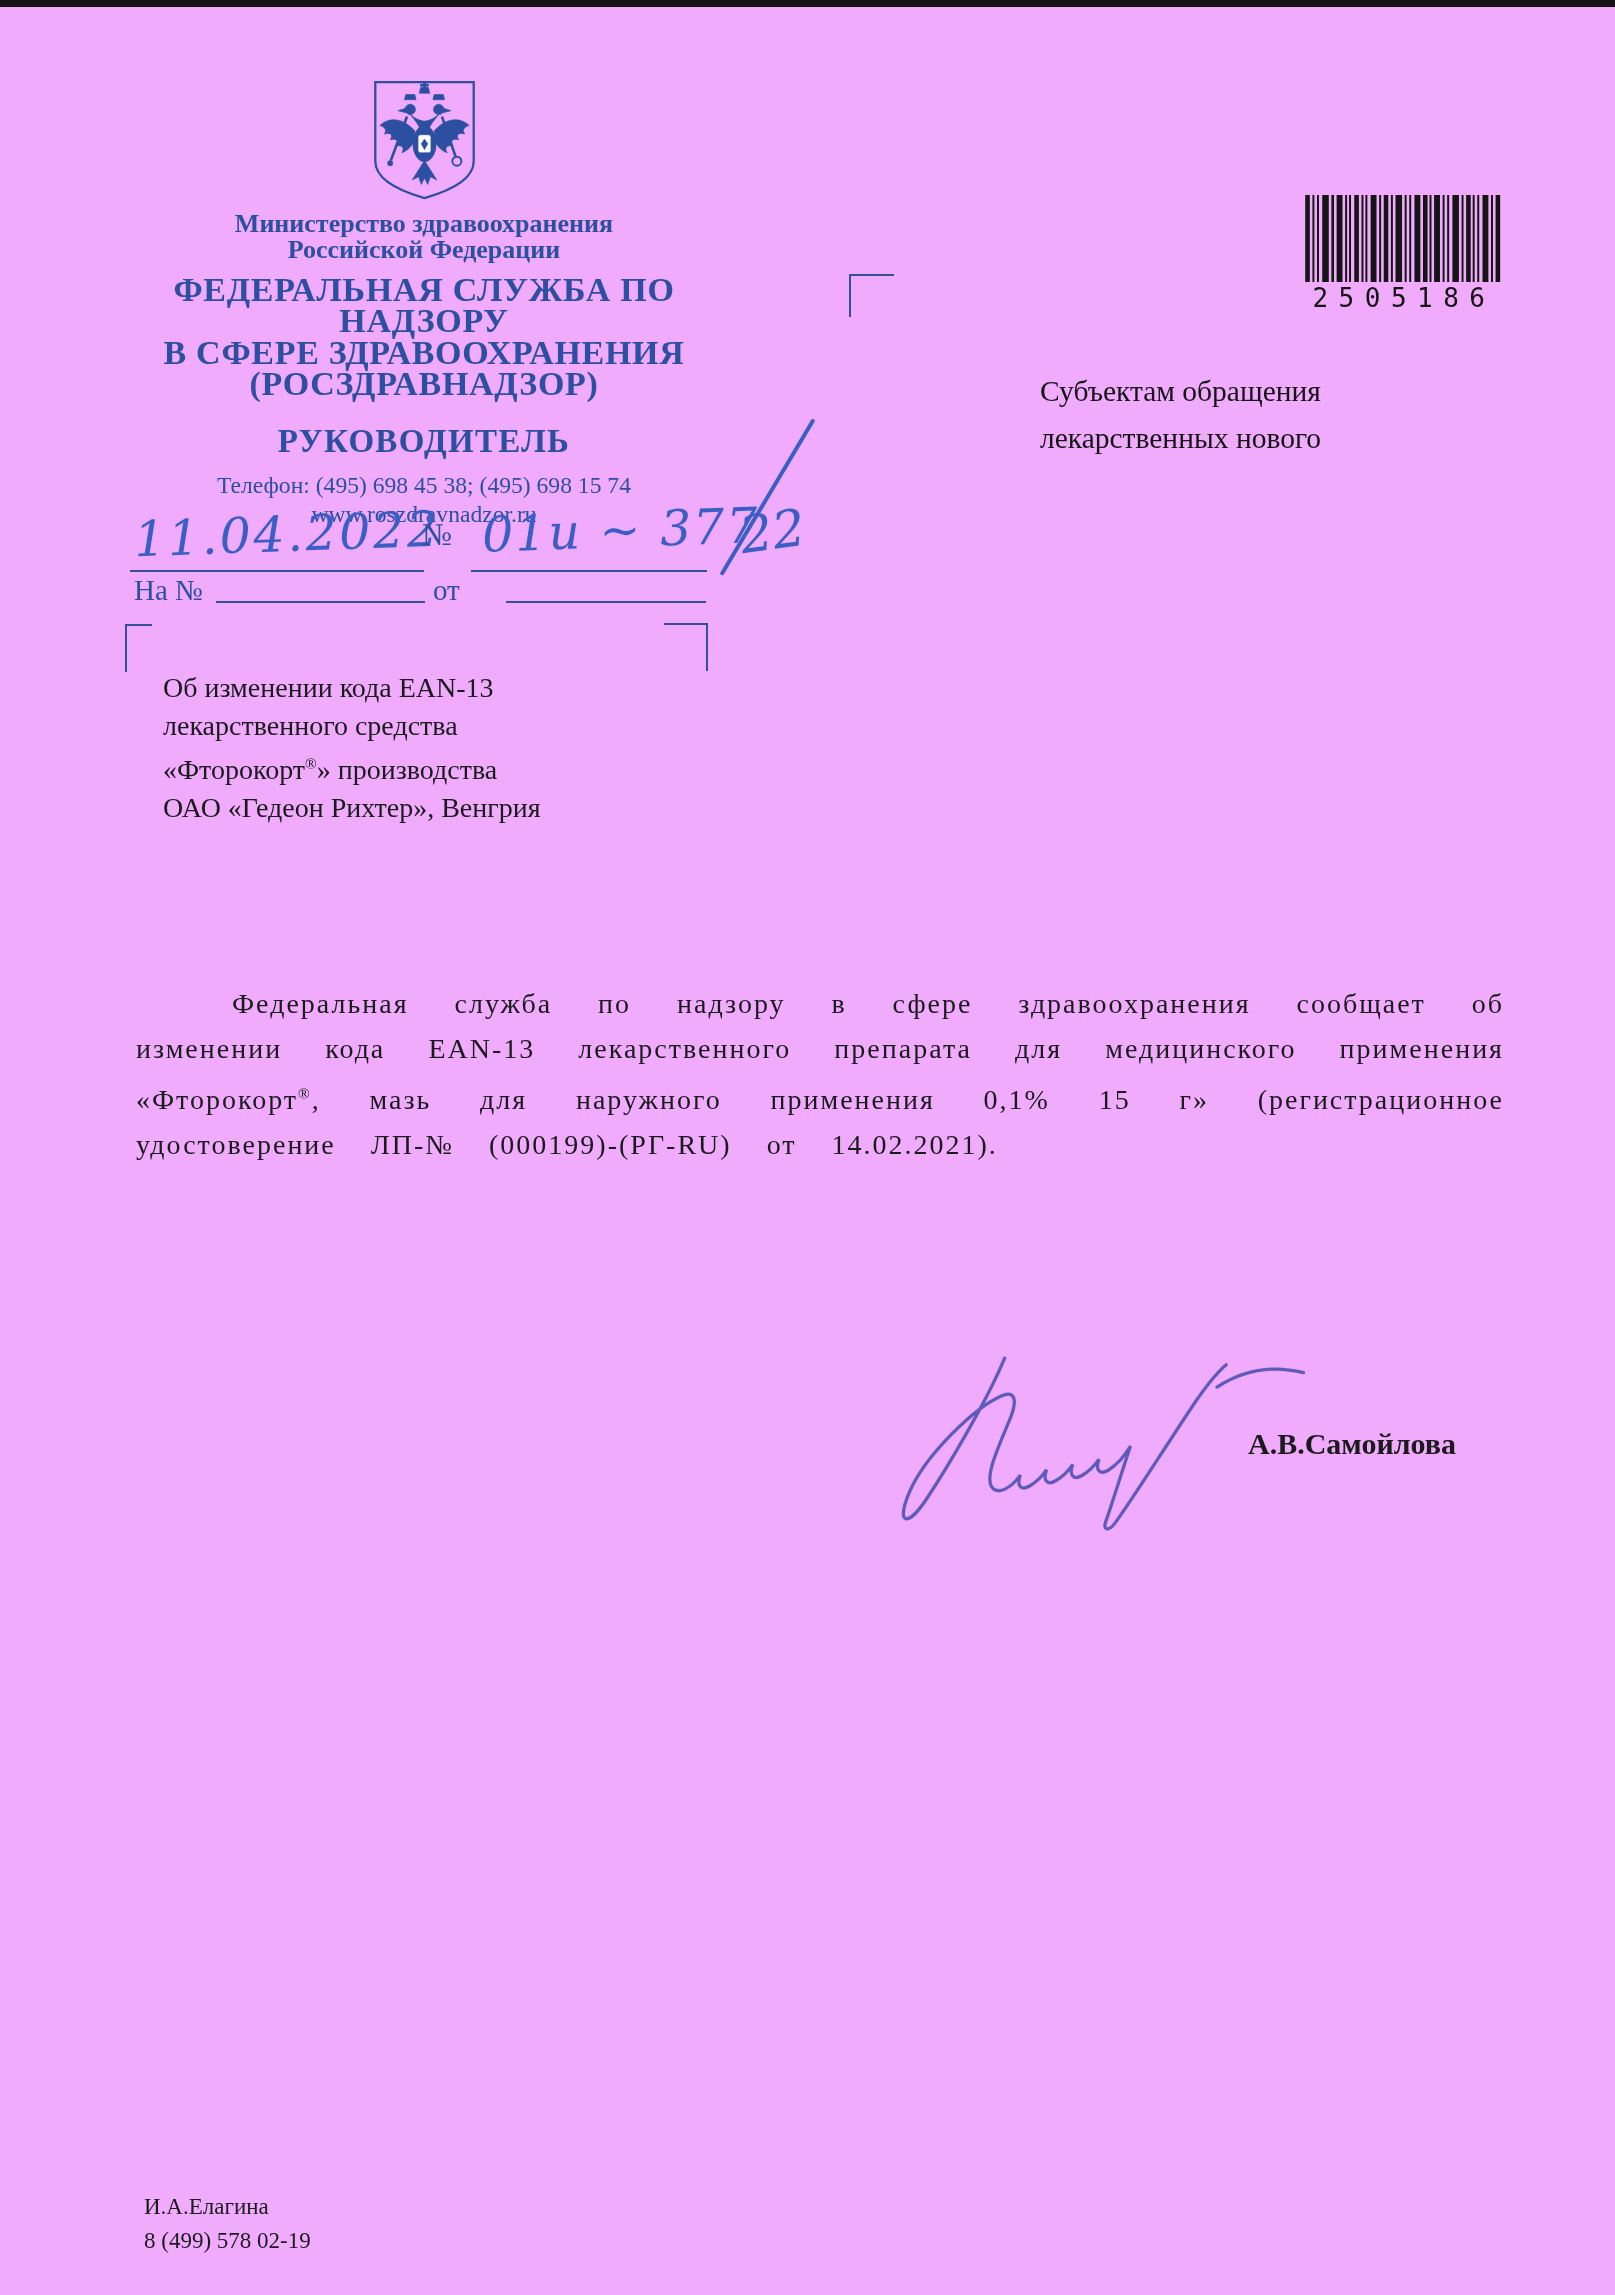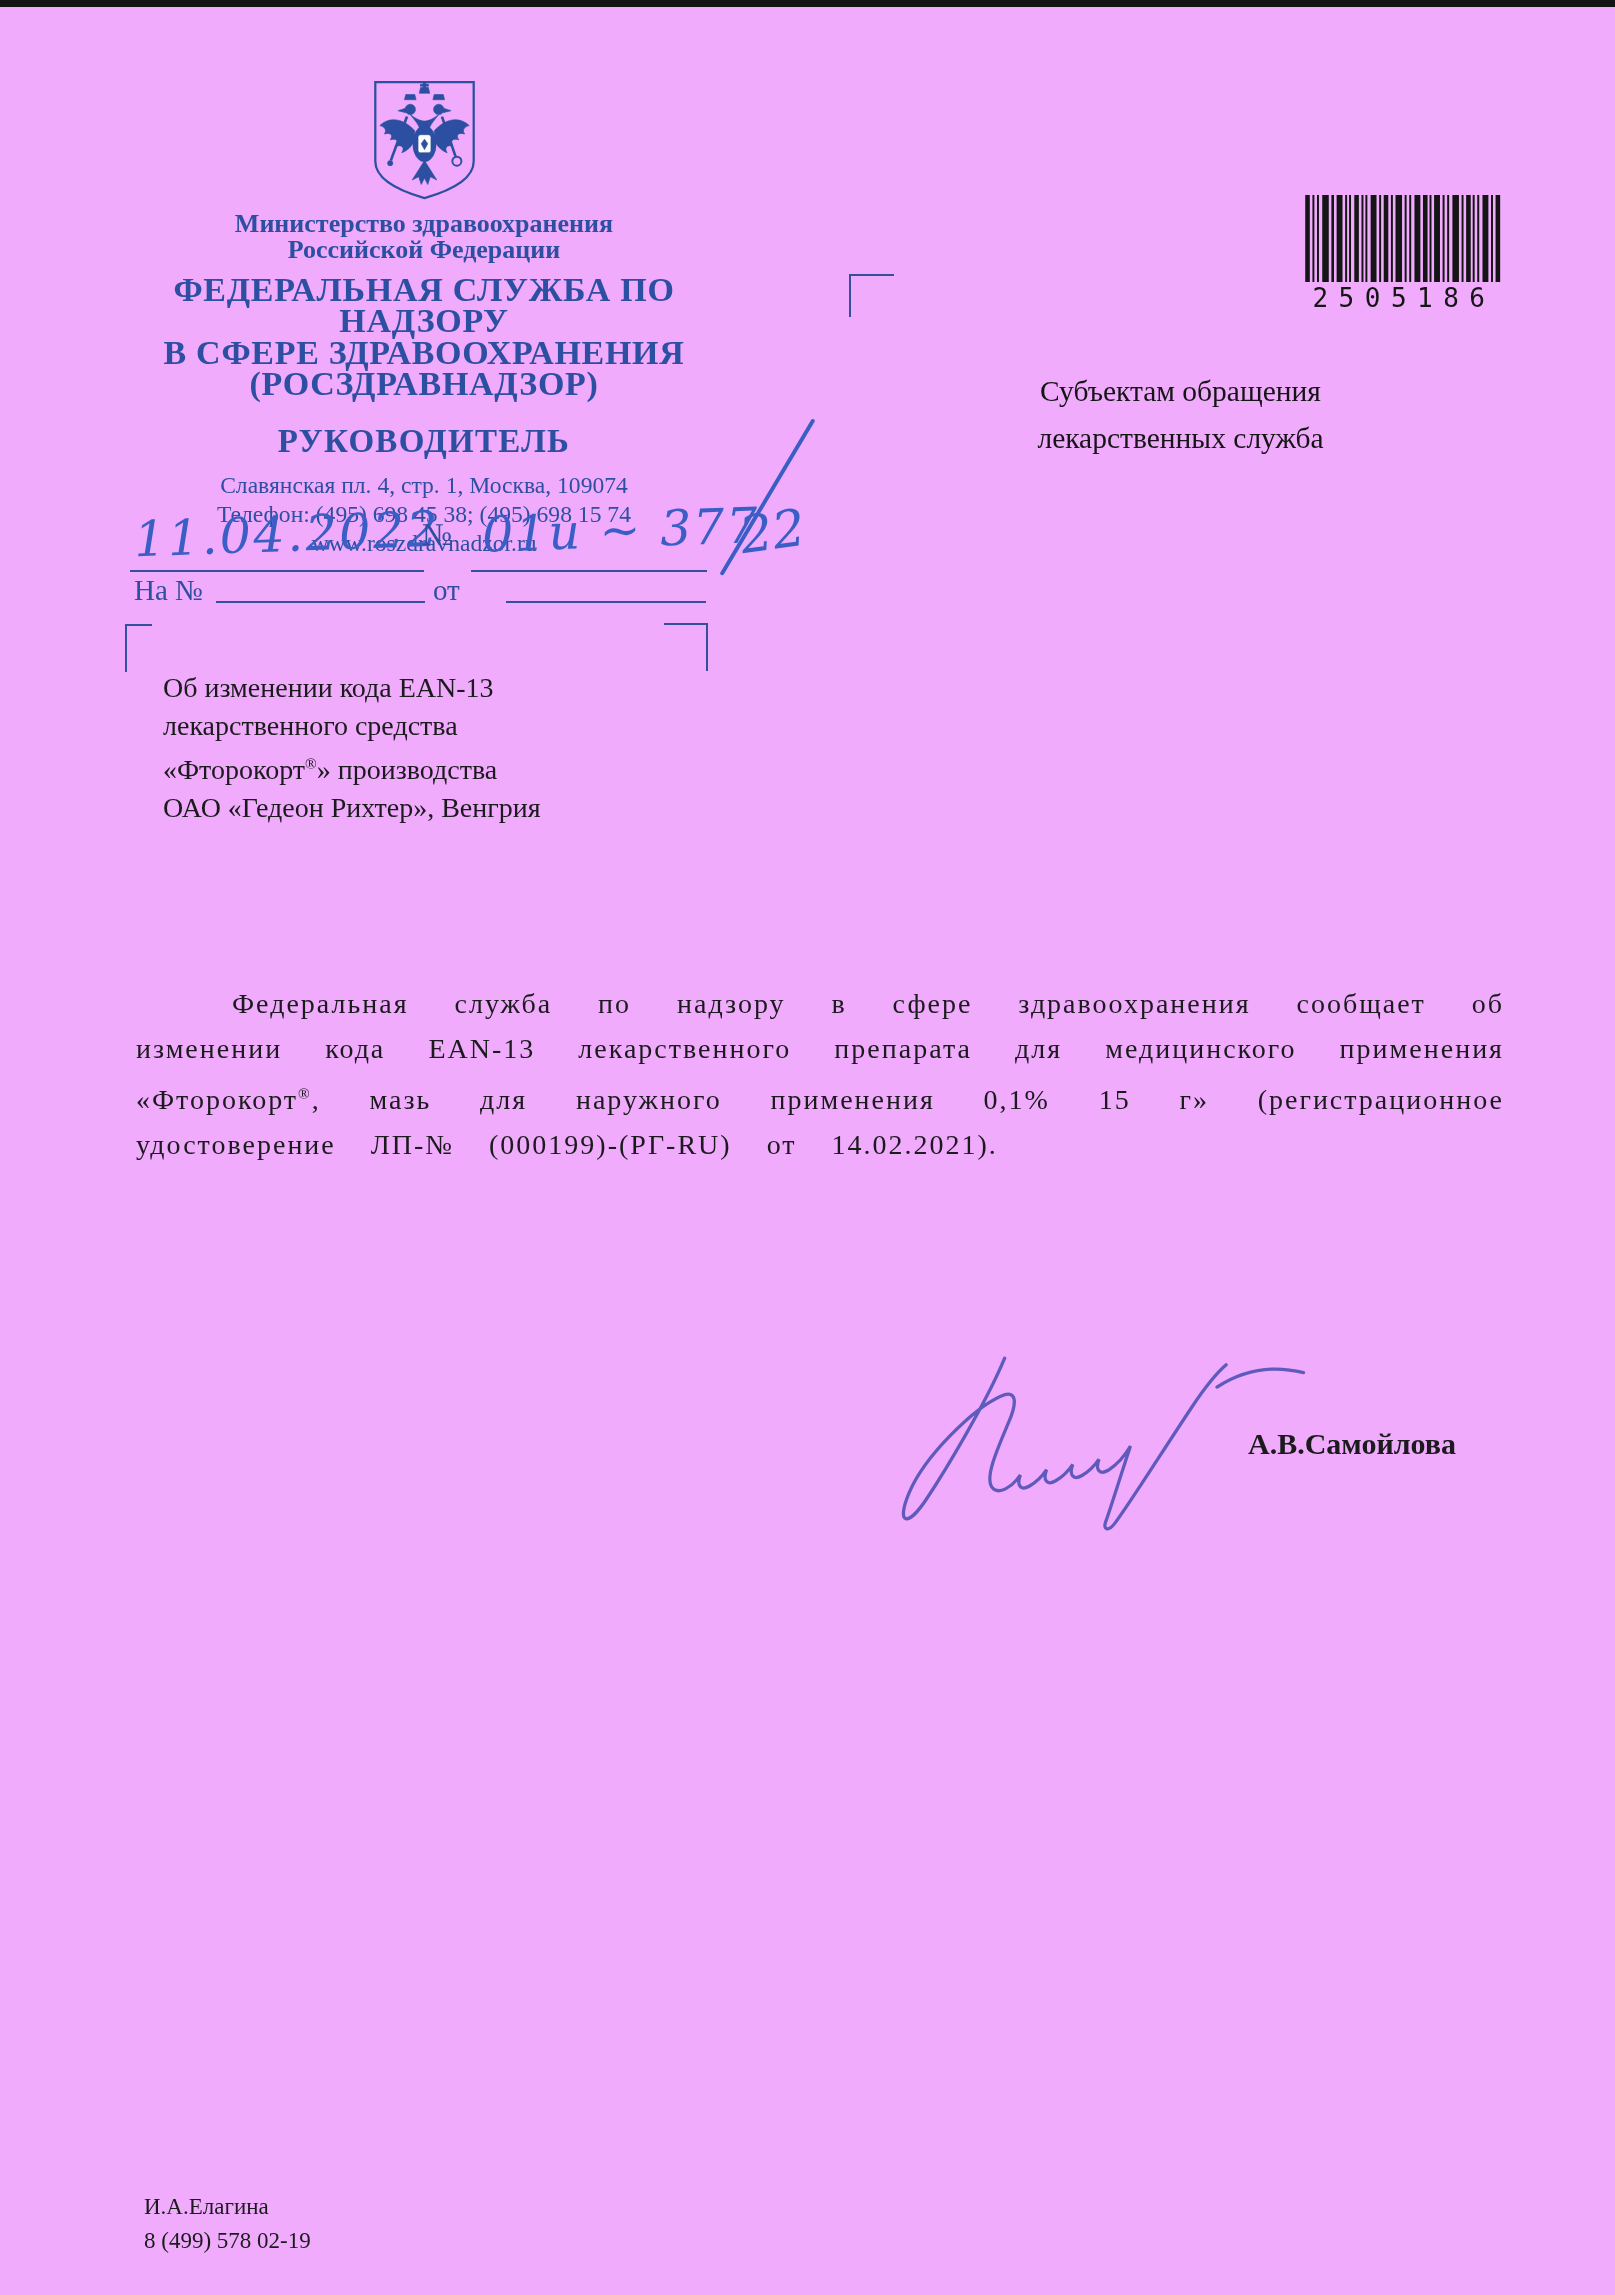--- a/index.html
+++ b/index.html
@@ -96,31 +96,30 @@
       <div>Министерство здравоохранения</div>
       <div>Российской Федерации</div>
     </div>
     <div class="service">
       <div>ФЕДЕРАЛЬНАЯ СЛУЖБА ПО НАДЗОРУ</div>
       <div>В СФЕРЕ ЗДРАВООХРАНЕНИЯ</div>
       <div>(РОСЗДРАВНАДЗОР)</div>
     </div>
     <div class="role">РУКОВОДИТЕЛЬ</div>
     <div class="addr-block">
-      <div>Славянская пл. 4, стр. 1, Москва, 109074</div>
       <div>Телефон: (495) 698 45 38; (495) 698 15 74</div>
       <div>www.roszdravnadzor.ru</div>
     </div>
   </div>
 
   <div class="abs corner corner-tl" style="left:849px;top:274px;width:43px;height:41px;"></div>
 
   <div class="abs addressee">
     <div>Субъектам обращения</div>
-    <div>лекарственных служба</div>
+    <div>лекарственных нового</div>
   </div>
 
   <div class="abs barcode">
     <svg viewBox="0 0 302 133" xmlns="http://www.w3.org/2000/svg">
       <g fill="#151515">
         <rect x="0" y="0" width="7" height="133"></rect>
           <rect x="11" y="0" width="3" height="133"></rect>
         <rect x="18" y="0" width="3" height="133"></rect>
           <rect x="26" y="0" width="10" height="133"></rect>
         <rect x="40" y="0" width="4" height="133"></rect>

